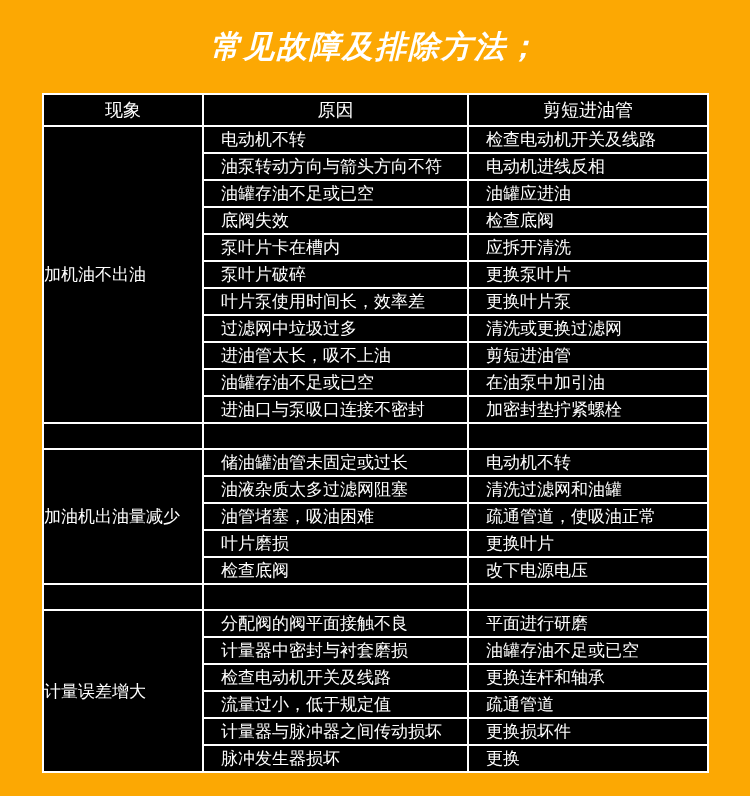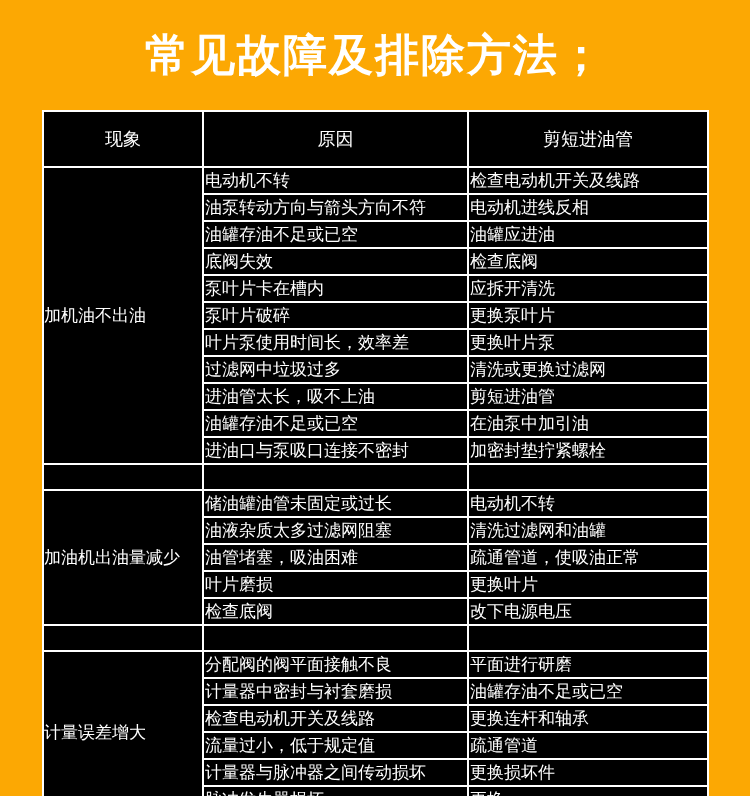--- a/index.html
+++ b/index.html
@@ -10,24 +10,25 @@
     width: 750px;
     height: 796px;
     background: #FCA803;
     font-family: "Liberation Sans", "DejaVu Sans", sans-serif;
     overflow: hidden;
   }
   .page-title {
     padding-top: 26px;
     margin: 0 0 25px 0;
     text-align: center;
-    font-size: 44px;
+    font-size: 31px;
     font-weight: bold;
     color: #ffffff;
     letter-spacing: 2px;
+    font-style: italic;
   }
   table.fault-table {
     margin-left: 42px;
     width: 665px;
     border-collapse: collapse;
     background: #000000;
     table-layout: fixed;
   }
   table.fault-table col.c1 { width: 160px; }
   table.fault-table col.c2 { width: 265px; }
@@ -37,27 +38,27 @@
     border: 2px solid #ffffff;
     color: #ffffff;
     font-weight: normal;
     overflow: hidden;
     white-space: nowrap;
   }
   table.fault-table th {
     height: 30px;
     font-size: 18px;
     text-align: center;
-    padding: 12px;
+    padding: 0;
   }
   td.cause, td.solution {
     height: 25px;
     font-size: 17px;
     text-align: left;
-    padding: 0 0 0 1px;
+    padding: 0 0 0 17px;
     line-height: 25px;
   }
   td.phenomenon {
     font-size: 17px;
     vertical-align: middle;
     padding: 0;
   }
   tr.separator-row td {
     height: 24px;
     padding: 0;

